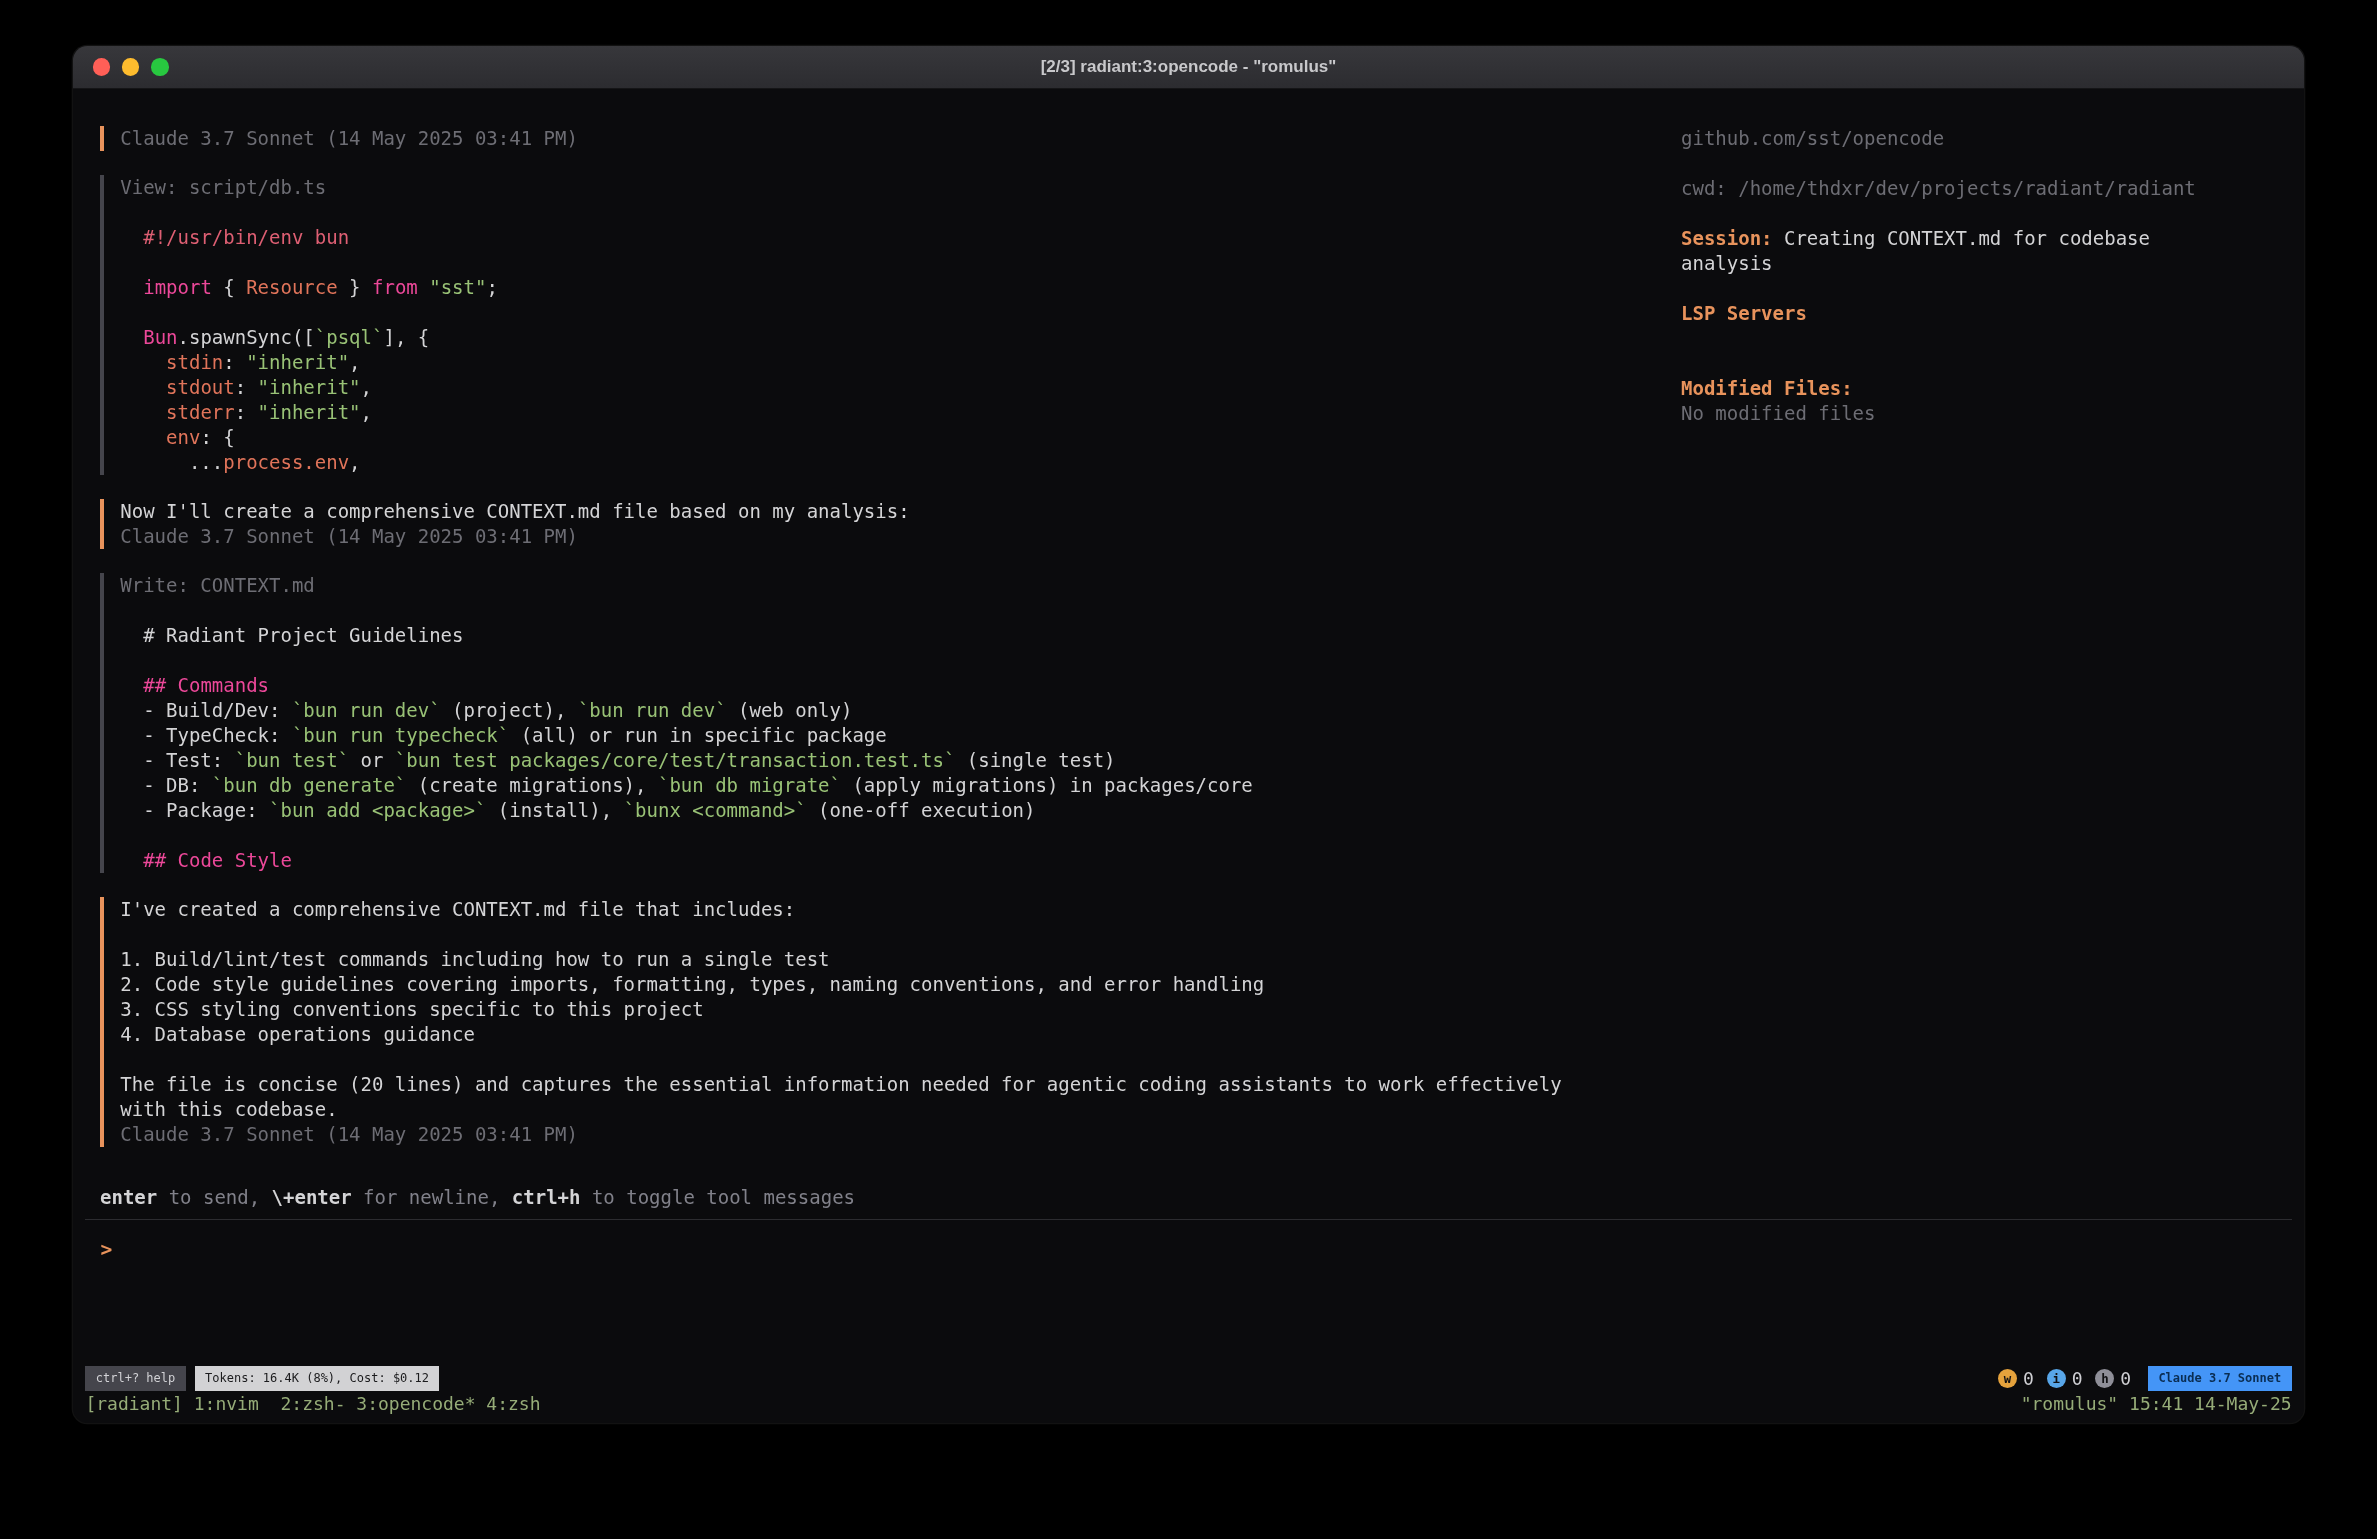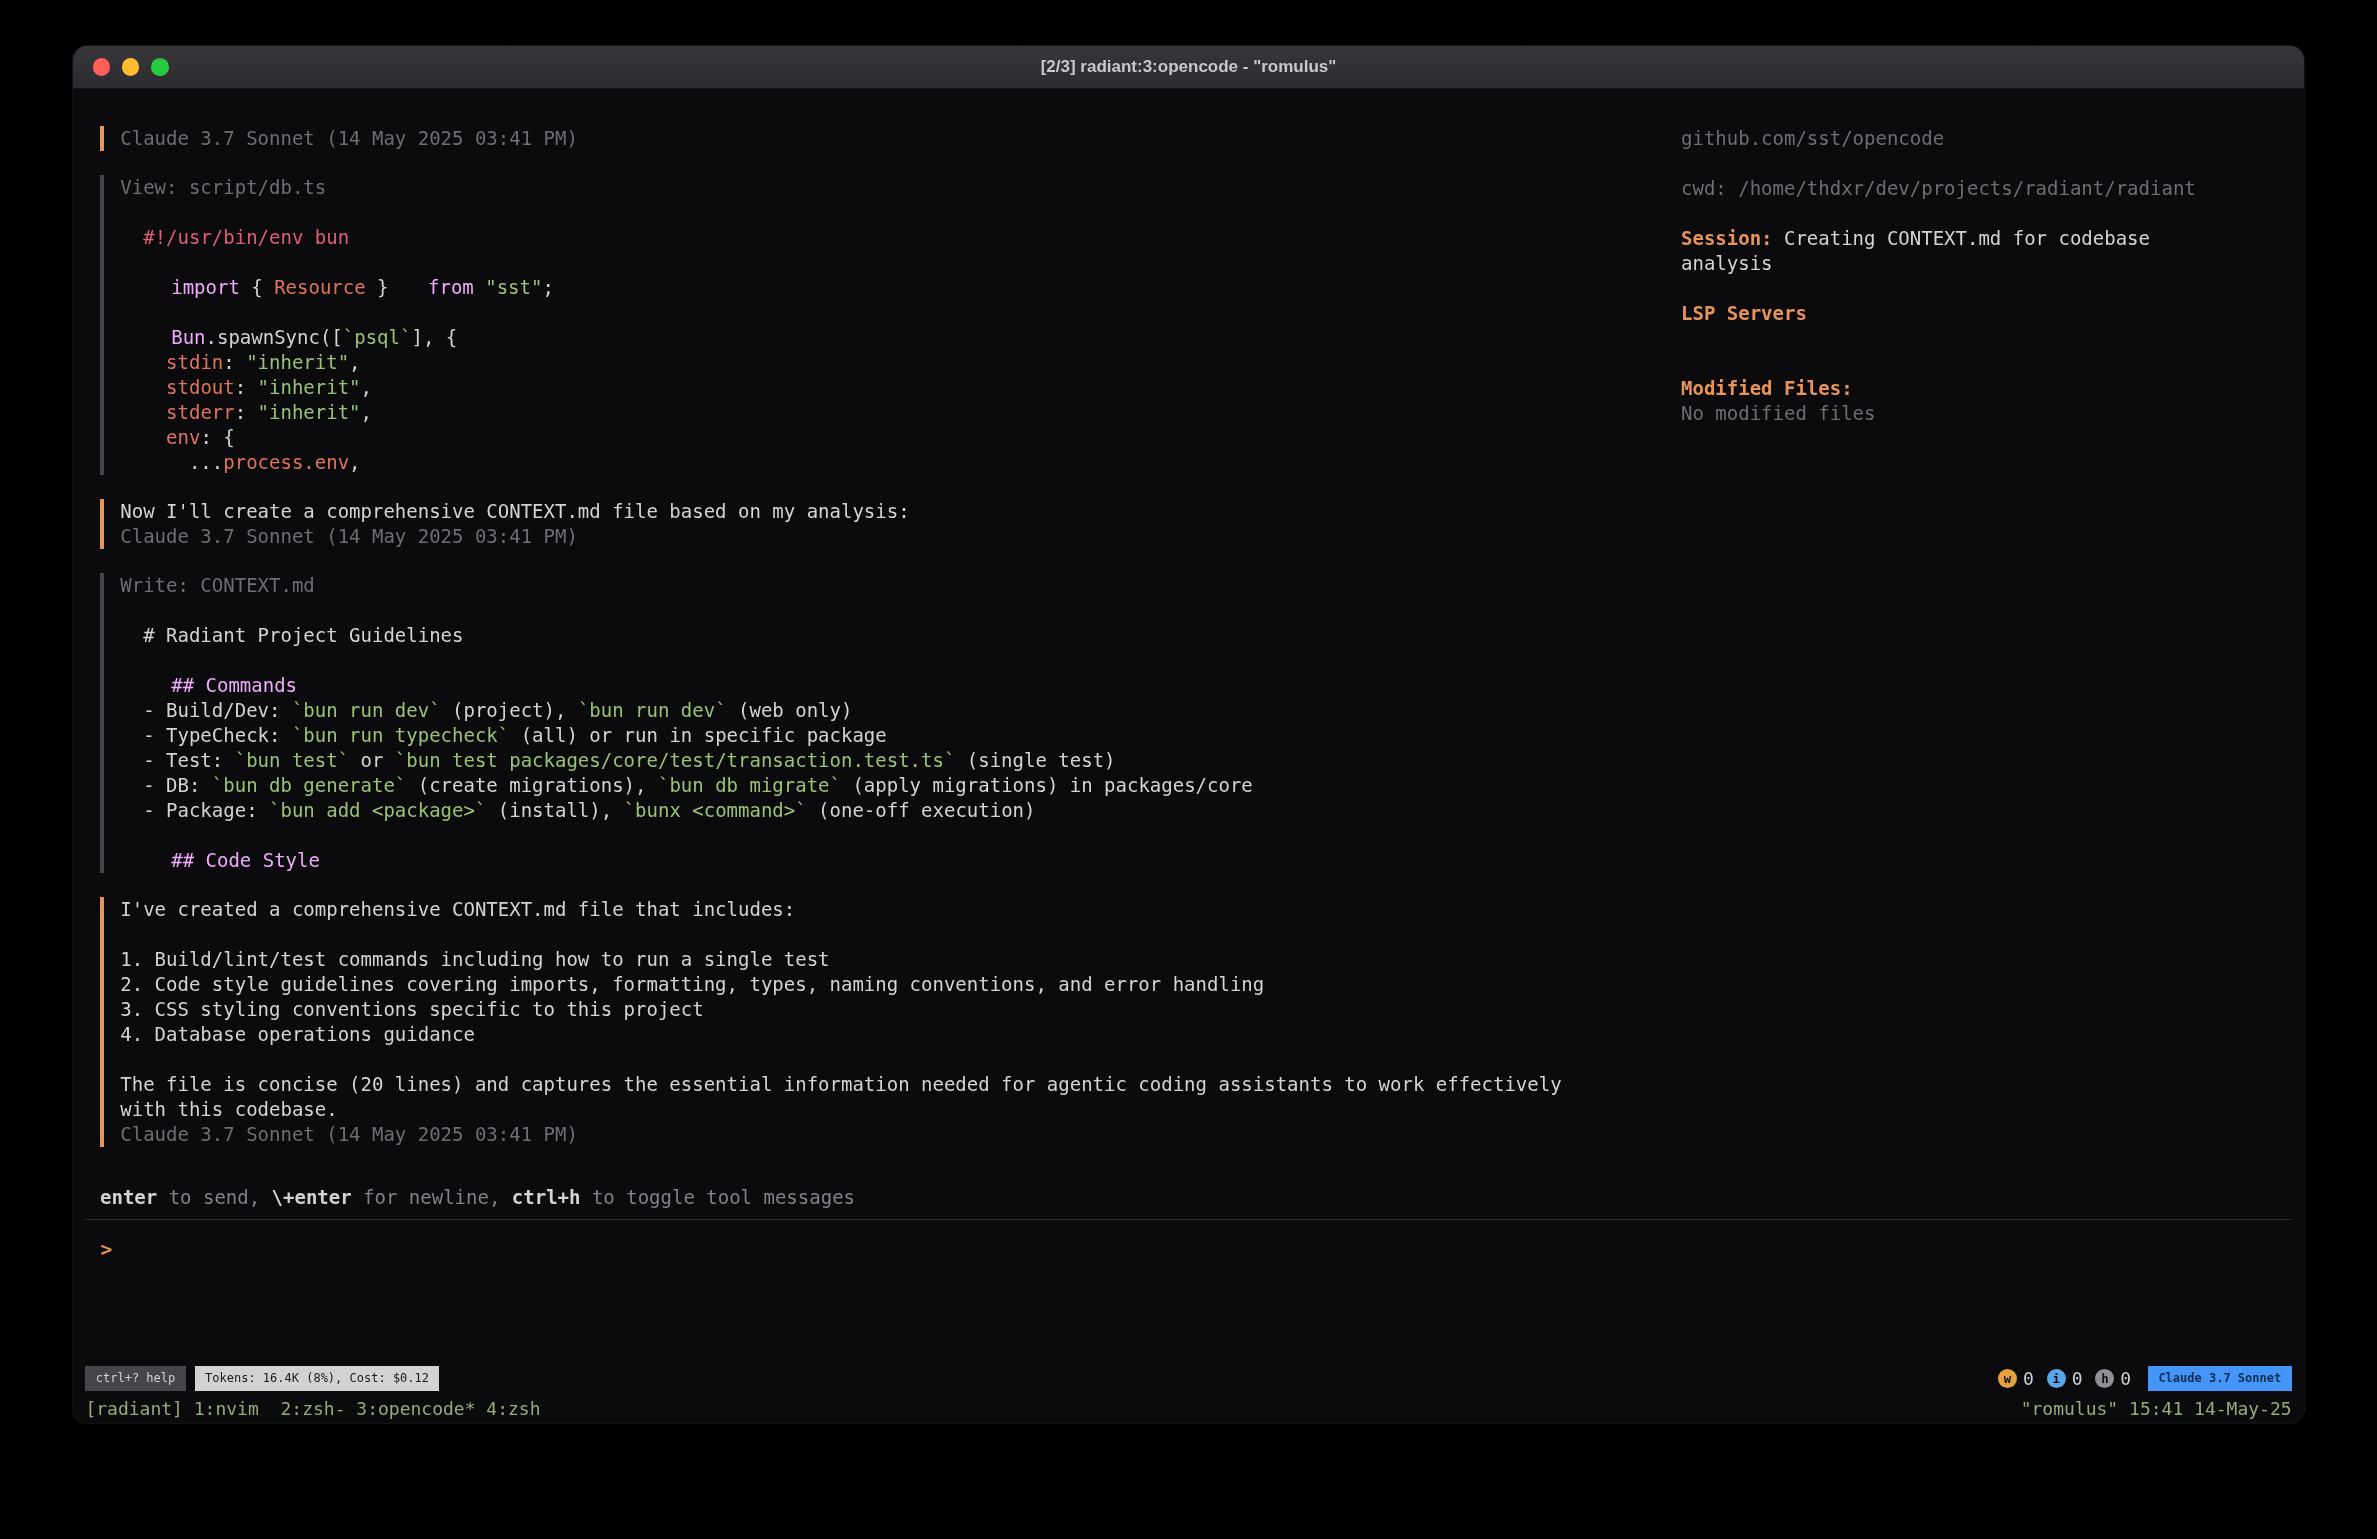--- a/index.html
+++ b/index.html
@@ -43,21 +43,21 @@
   .chat-col { flex: 1; margin-left: 27px; min-width: 0; }
   .sidebar  { flex: 0 0 623px; width: 623px; padding-right: 26px; }
 
   .line { font-size: 19px; line-height: 25px; white-space: pre; color: #d4d4d6; }
   .bold { font-weight: 700; }
   .c-fg     { color: #d4d4d6; }
   .c-dim    { color: #6d6d74; }
   .c-dim2   { color: #81818a; }
   .c-red    { color: #de5f73; }
   .c-salmon { color: #e0745a; }
-  .c-blue   { color: #f0abfc; margin-left: 28px; }
+  .c-blue   { color: #ec4899; }
   .c-green  { color: #99c276; }
   .c-orange { color: #e8935c; }
 
   .block { border-left: 4.6px solid #45454c; padding-left: 16.3px; margin-bottom: 24px; }
   .block.assistant { border-left-color: #e8935c; }
 
   .help-line { flex: 0 0 auto; margin-left: 27px; height: 25px; }
   .input-area {
     flex: 0 0 auto;
     height: 144px;
@@ -85,21 +85,21 @@
   .diag { display: inline-flex; align-items: center; gap: 5.9px; }
   .diag-dot {
     width: 19px; height: 19px; border-radius: 50%;
     display: inline-flex; align-items: center; justify-content: center;
     font-size: 12.4px; font-weight: 700; color: #101012;
   }
   .diag-count { font-size: 18px; color: #cfcfd3; }
 
   .tmuxbar {
     flex: 0 0 auto; height: 30px;
-    display: flex; align-items: center;
+    display: flex; align-items: flex-start;
     padding: 0 12.4px;
     color: #96ac78; font-size: 18px; white-space: pre;
   }
 </style>
 </head>
 <body>
 
 <div class="window">
   <div class="titlebar">
     <div class="lights">

